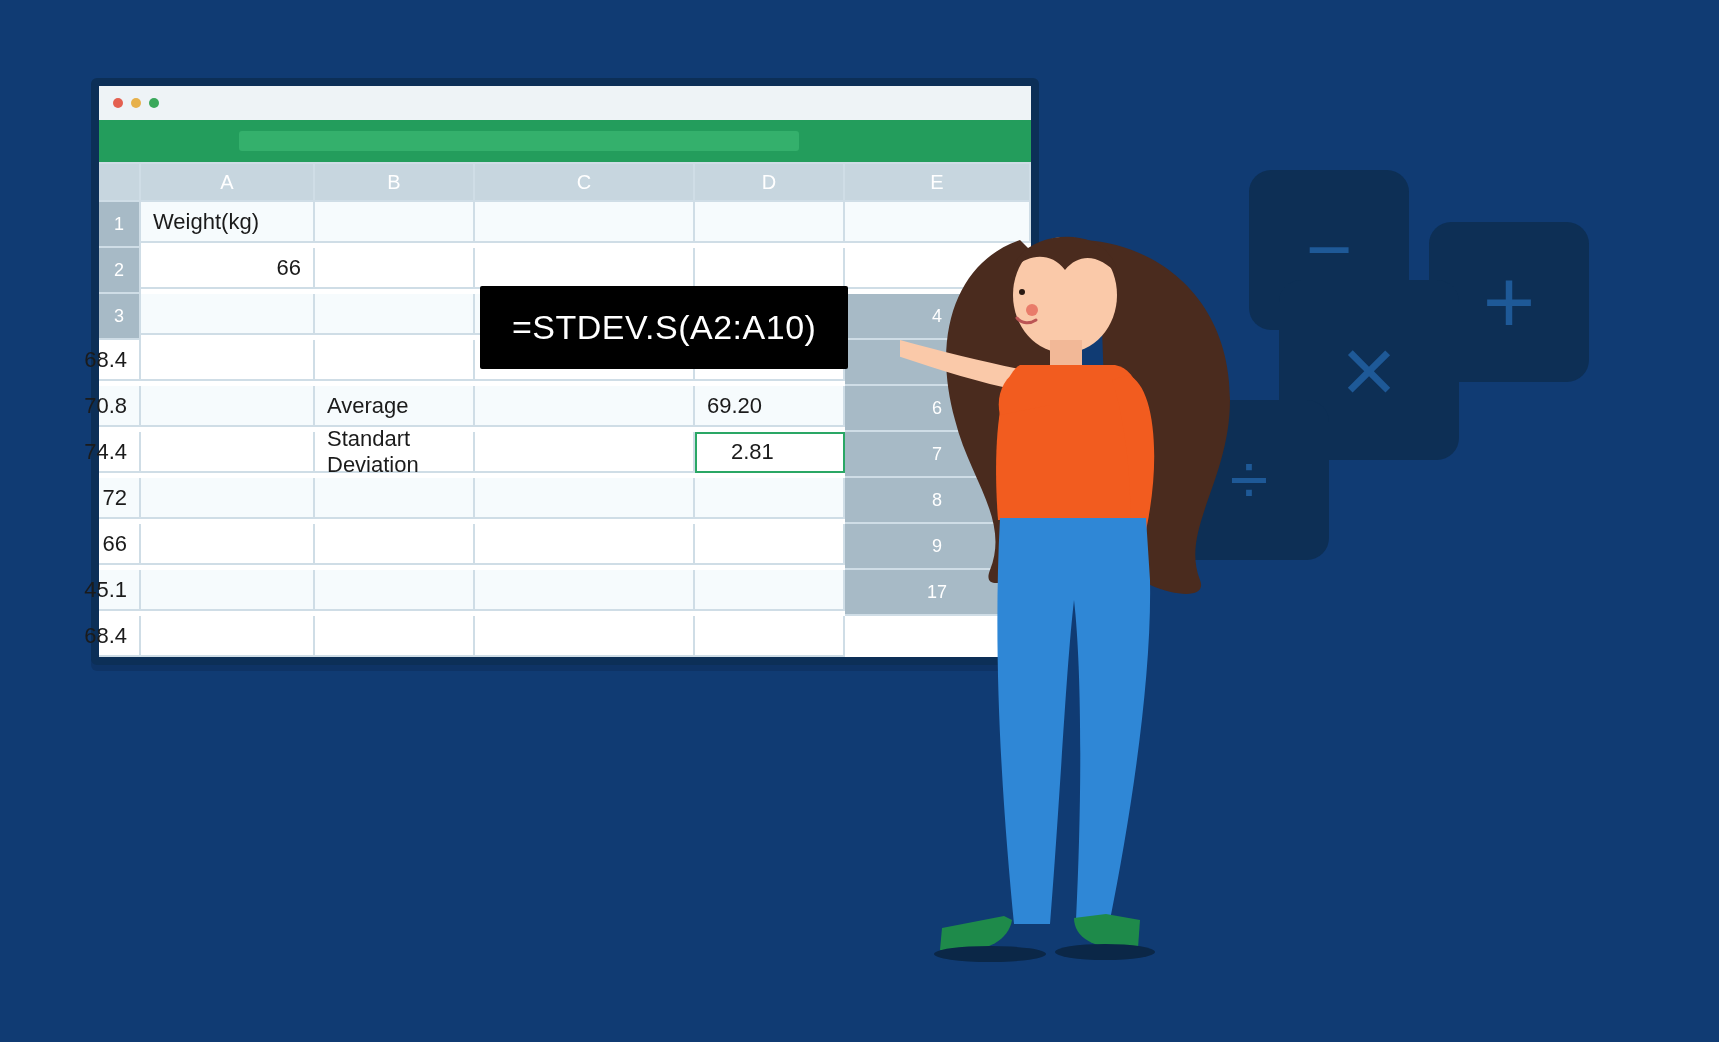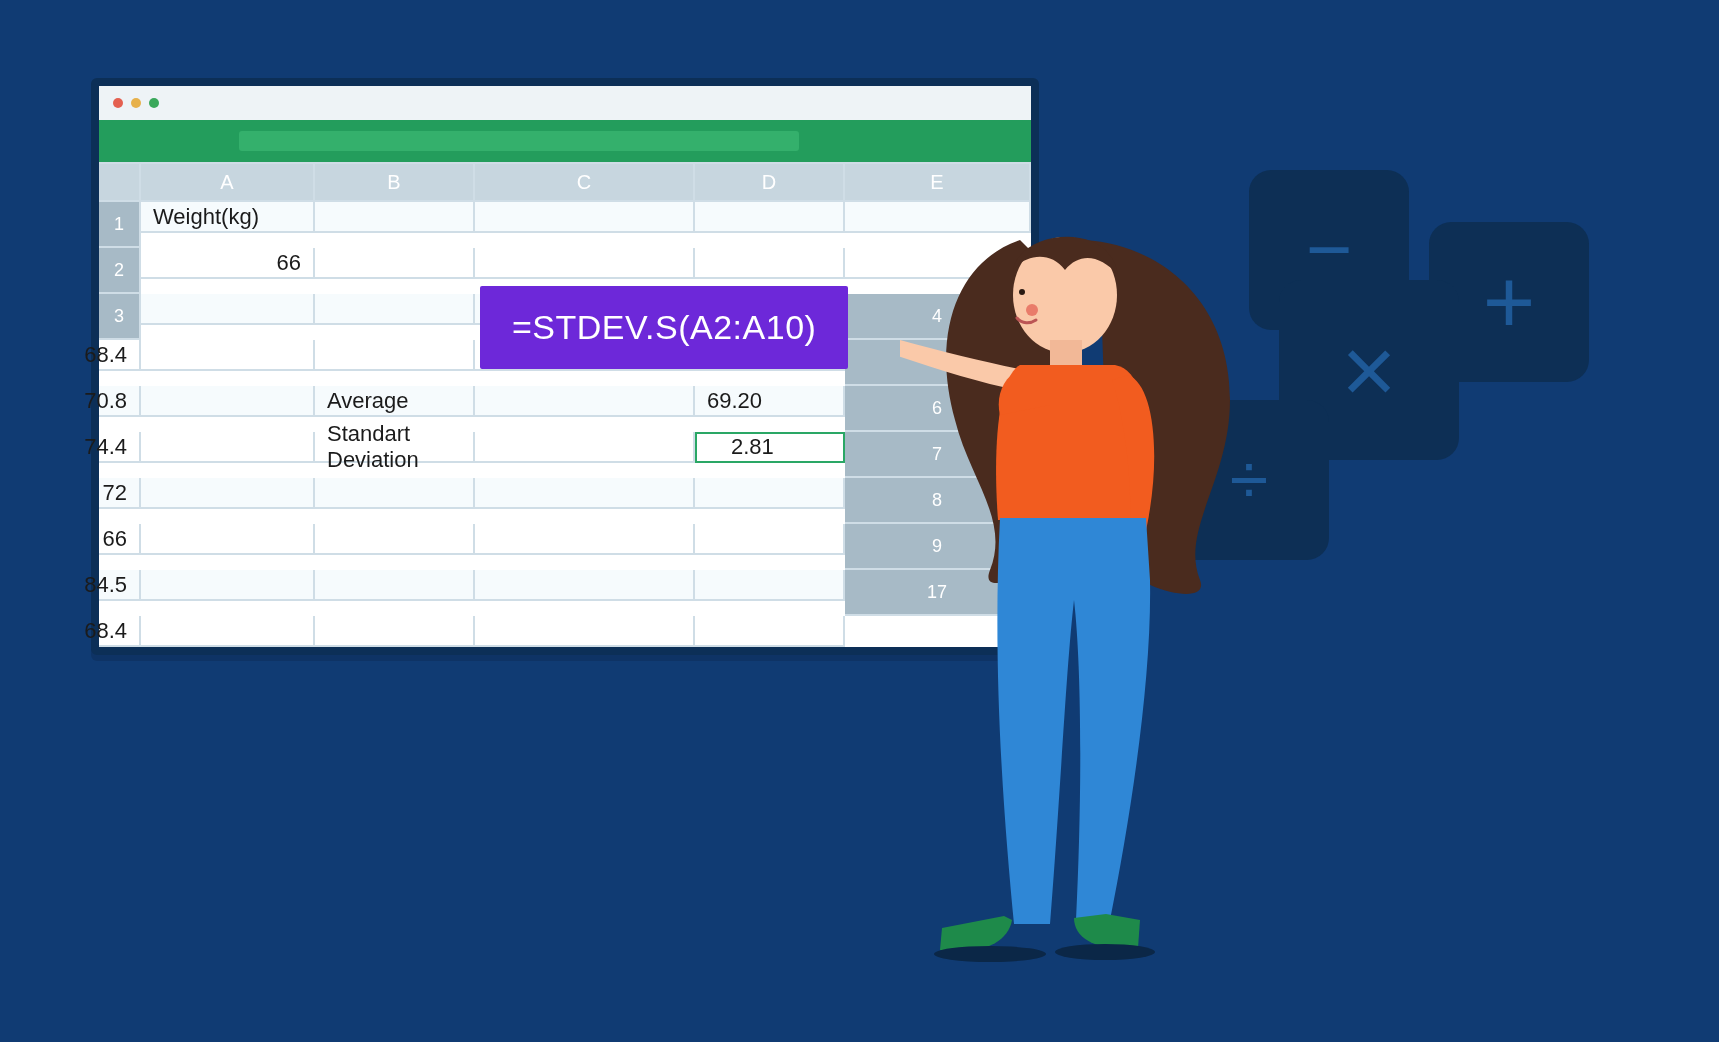--- a/index.html
+++ b/index.html
@@ -74,38 +74,38 @@
 }
 .rnum {
   height: 46px;
   background: #a7bac6;
   color: #ffffff;
   justify-content: center;
   font-size: 18px;
   padding: 0;
 }
 .cell {
-  height: 31px;
+  height: 41px;
   background: #f6fbfd;
 }
 .cell.alt { background: #ffffff; }
 .cell.right { justify-content: flex-end; }
 .cell.selected {
   background: #ffffff;
   outline: 2px solid #2aa765;
   outline-offset: -2px;
   padding-left: 36px;
 }
 
 
 .formula {
   position: absolute;
   left: 480px;
   top: 286px;
-  background: #6d28d9;
+  background: #000000;
   color: #ffffff;
   font-size: 34px;
   letter-spacing: .5px;
   padding: 22px 32px;
   border-radius: 2px;
   white-space: nowrap;
   z-index: 5;
 }
 
 
@@ -209,21 +209,21 @@
     <div class="cell"></div>
 
     <div class="rnum">8</div>
     <div class="cell right alt">66</div>
     <div class="cell alt"></div>
     <div class="cell alt"></div>
     <div class="cell alt"></div>
     <div class="cell alt"></div>
 
     <div class="rnum">9</div>
-    <div class="cell right">84.5</div>
+    <div class="cell right">45.1</div>
     <div class="cell"></div>
     <div class="cell"></div>
     <div class="cell"></div>
     <div class="cell"></div>
 
     <div class="rnum">17</div>
     <div class="cell right alt">68.4</div>
     <div class="cell alt"></div>
     <div class="cell alt"></div>
     <div class="cell alt"></div>

